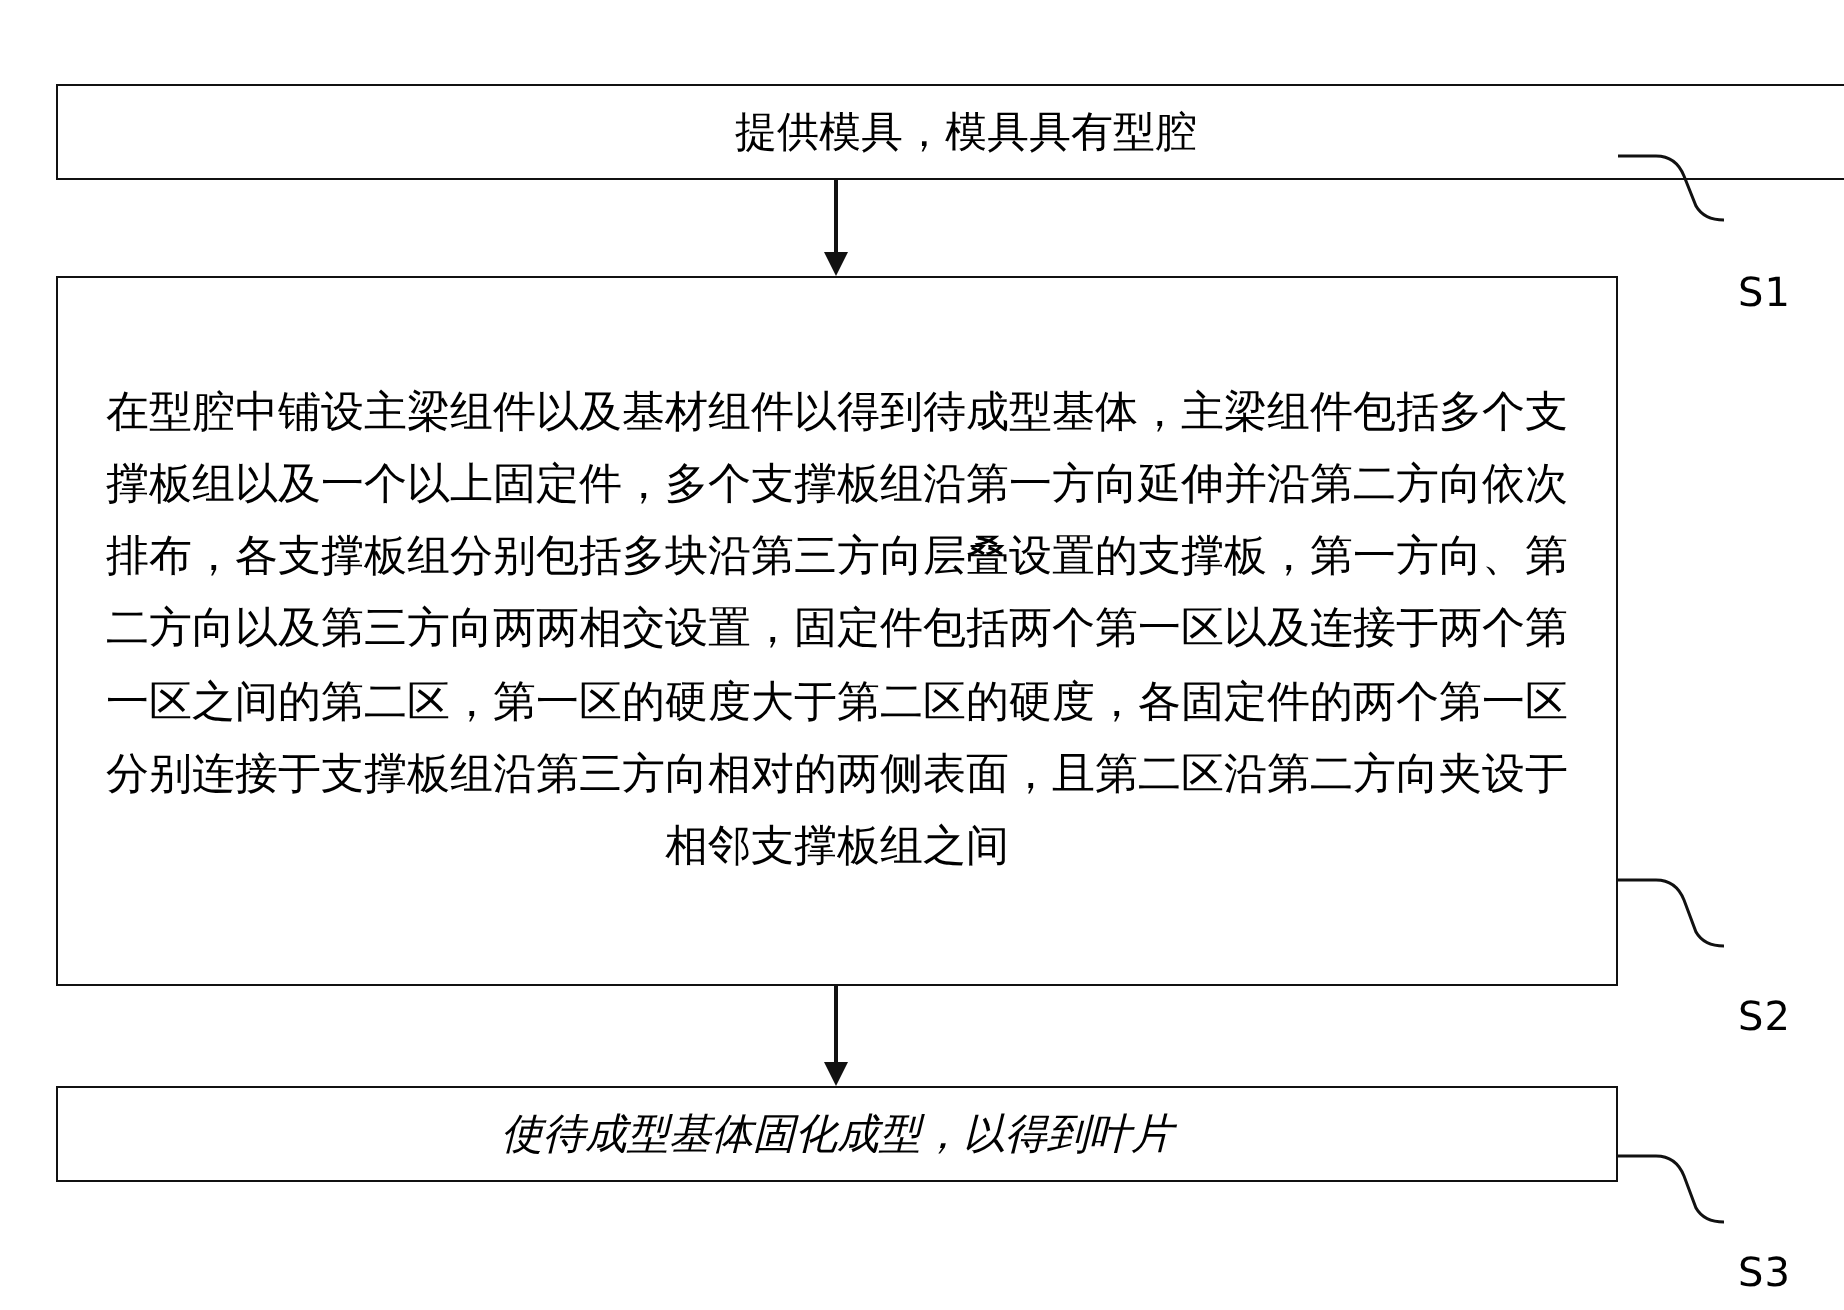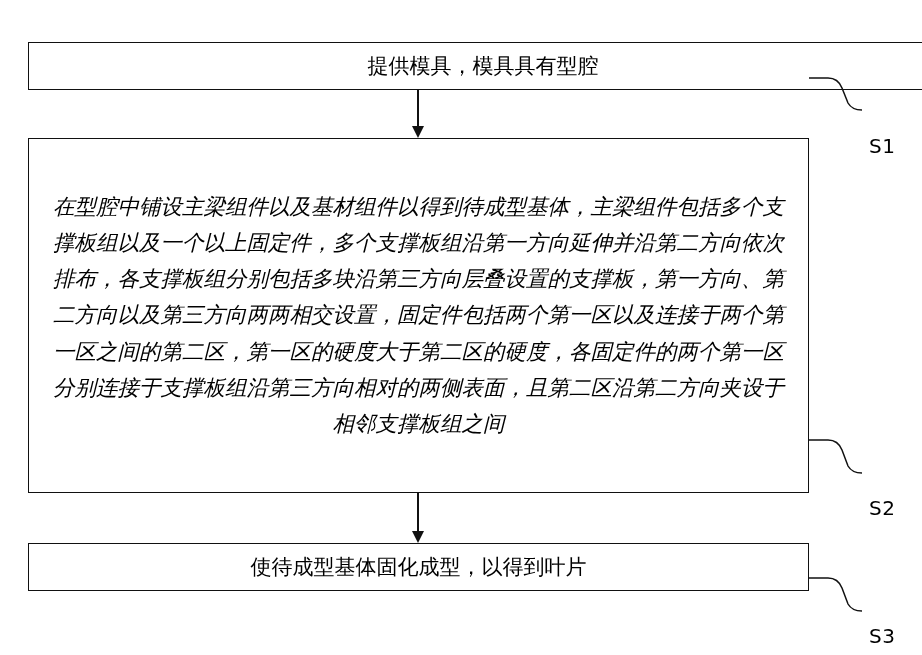--- a/index.html
+++ b/index.html
@@ -52,28 +52,28 @@
     top: 138px;
     width: 781px;
     height: 355px;
     font-size: 21.5px;
   }
   #box-s2 .txt {
     text-align: justify;
     text-align-last: center;
     padding: 0 24px;
     line-height: 1.68;
-    font-style: italic;
   }
   #box-s3 {
     left: 28px;
     top: 543px;
     width: 781px;
     height: 48px;
     font-size: 21px;
+    font-style: italic;
   }
   .label {
     position: absolute;
     font-size: 20px;
     letter-spacing: 0.5px;
     margin-top: 35px;
   }
   #label-s1 { left: 869px; top: 99px; }
   #label-s2 { left: 869px; top: 461px; }
   #label-s3 { left: 869px; top: 589px; }

